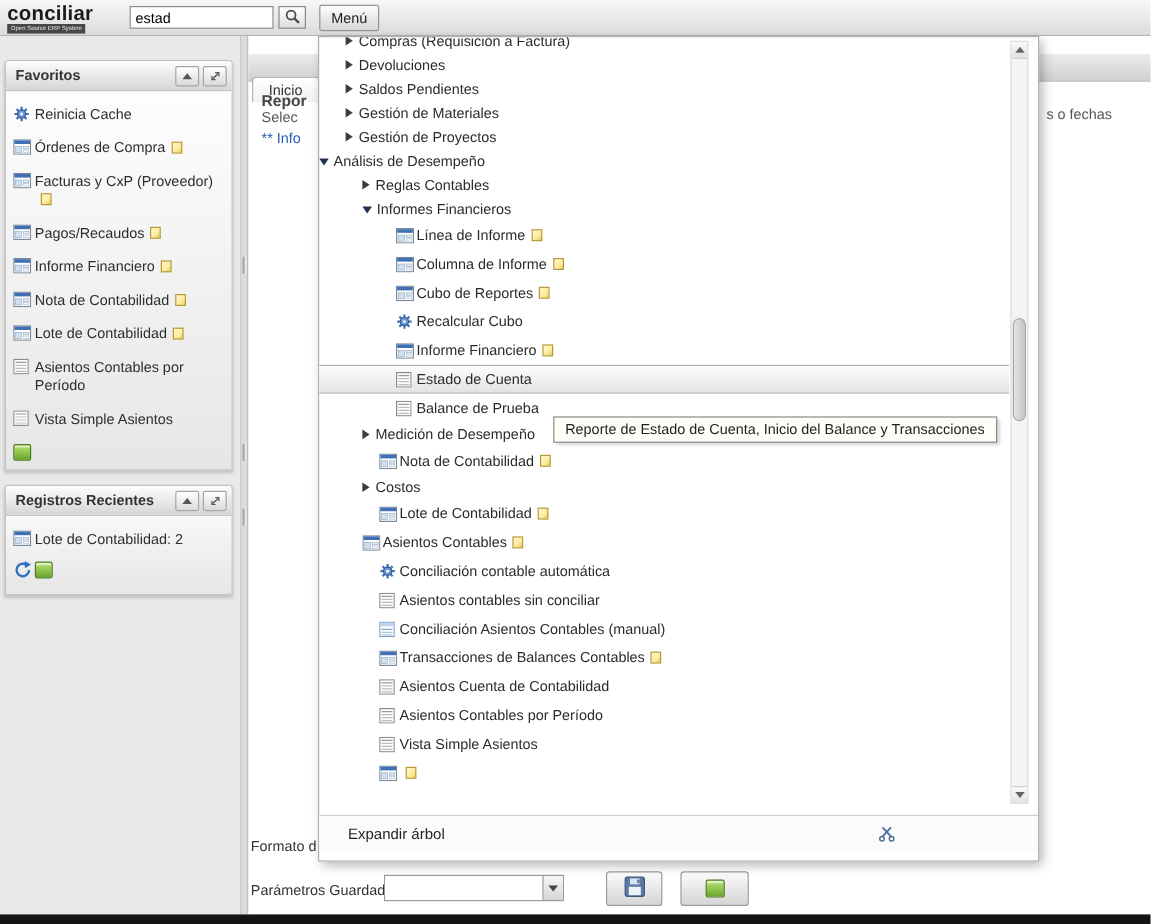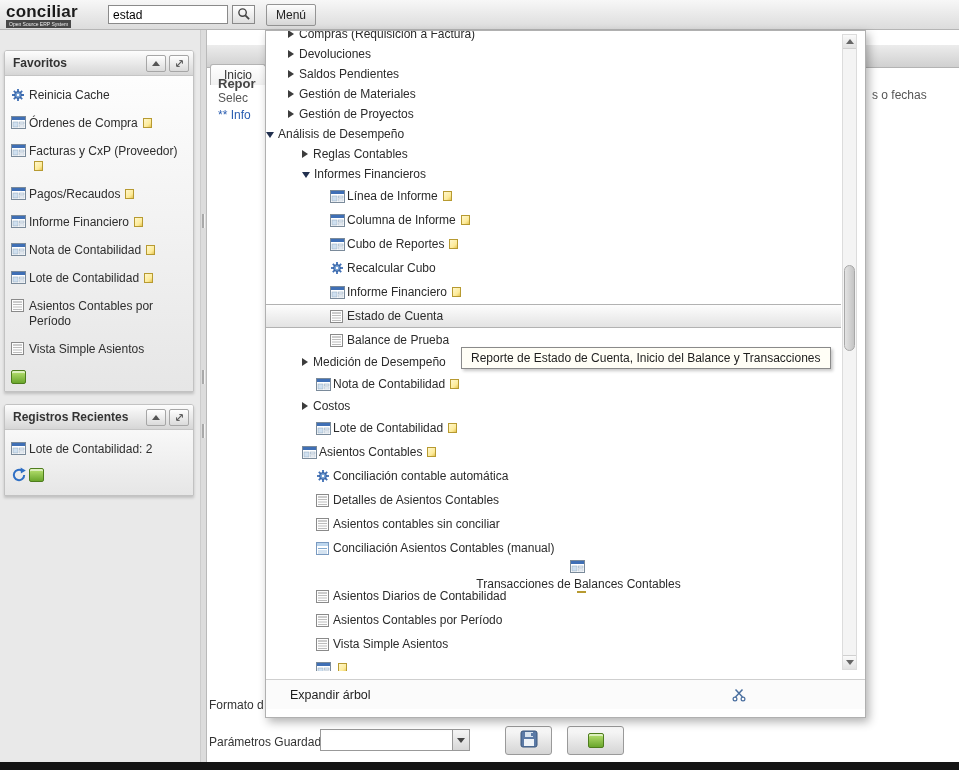--- a/index.html
+++ b/index.html
@@ -527,70 +527,58 @@
         <div class="trow tleaf" style="padding-left: 50px;">
           <span class="ticon">
             <svg width="13" height="13" viewBox="0 0 13 13">
               <rect x="0.5" y="0.5" width="12" height="12" fill="#fdfdfd" stroke="#8a8a8a"></rect>
               <line x1="2" y1="3" x2="11" y2="3" stroke="#9a9a9a"></line>
               <line x1="2" y1="5.5" x2="11" y2="5.5" stroke="#bdbdbd"></line>
               <line x1="2" y1="8" x2="11" y2="8" stroke="#bdbdbd"></line>
               <line x1="2" y1="10.5" x2="11" y2="10.5" stroke="#bdbdbd"></line>
             </svg>
           </span>
-          <span class="tlabel">Detalles de Asientos Contables</span>
+          <span class="tlabel">Asientos contables sin conciliar</span>
+        </div>
+        <div class="trow tleaf" style="padding-left: 50px;">
+          <span class="ticon">
+            <svg width="13" height="13" viewBox="0 0 13 13">
+              <rect x="0.5" y="0.5" width="12" height="12" fill="#fff" stroke="#7a9ac0"></rect>
+              <rect x="1" y="1" width="11" height="3" fill="#bcd6ee"></rect>
+              <line x1="2" y1="6.5" x2="11" y2="6.5" stroke="#7fa8cf"></line>
+              <line x1="2" y1="9" x2="11" y2="9" stroke="#a9c6e2"></line>
+              <line x1="2" y1="11" x2="11" y2="11" stroke="#a9c6e2"></line>
+            </svg>
+          </span>
+          <span class="tlabel">Conciliación Asientos Contables (manual)</span>
+        </div>
+        <div class="trow tleaf" style="padding-left: 50px;">
+          <span class="ticon">
+            <svg width="15" height="13" viewBox="0 0 15 13">
+              <rect x="0.5" y="0.5" width="14" height="12" fill="#fff" stroke="#7a8a9a"></rect>
+              <rect x="1" y="1" width="13" height="3" fill="#3f6fb5"></rect>
+              <rect x="2" y="6" width="5" height="5" fill="#cfe0f0" stroke="#9ab0c4" stroke-width="0.6"></rect>
+              <rect x="8.5" y="6" width="4.5" height="2" fill="#e8eef5" stroke="#9ab0c4" stroke-width="0.6"></rect>
+              <rect x="8.5" y="9" width="4.5" height="2" fill="#f2f6fa" stroke="#b8c6d4" stroke-width="0.6"></rect>
+            </svg>
+          </span>
+          <span class="tlabel">Transacciones de Balances Contables</span>
+          <span class="note"></span>
         </div>
         <div class="trow tleaf" style="padding-left: 50px;">
           <span class="ticon">
             <svg width="13" height="13" viewBox="0 0 13 13">
               <rect x="0.5" y="0.5" width="12" height="12" fill="#fdfdfd" stroke="#8a8a8a"></rect>
               <line x1="2" y1="3" x2="11" y2="3" stroke="#9a9a9a"></line>
               <line x1="2" y1="5.5" x2="11" y2="5.5" stroke="#bdbdbd"></line>
               <line x1="2" y1="8" x2="11" y2="8" stroke="#bdbdbd"></line>
               <line x1="2" y1="10.5" x2="11" y2="10.5" stroke="#bdbdbd"></line>
             </svg>
           </span>
-          <span class="tlabel">Asientos contables sin conciliar</span>
-        </div>
-        <div class="trow tleaf" style="padding-left: 50px;">
-          <span class="ticon">
-            <svg width="13" height="13" viewBox="0 0 13 13">
-              <rect x="0.5" y="0.5" width="12" height="12" fill="#fff" stroke="#7a9ac0"></rect>
-              <rect x="1" y="1" width="11" height="3" fill="#bcd6ee"></rect>
-              <line x1="2" y1="6.5" x2="11" y2="6.5" stroke="#7fa8cf"></line>
-              <line x1="2" y1="9" x2="11" y2="9" stroke="#a9c6e2"></line>
-              <line x1="2" y1="11" x2="11" y2="11" stroke="#a9c6e2"></line>
-            </svg>
-          </span>
-          <span class="tlabel">Conciliación Asientos Contables (manual)</span>
-        </div>
-        <div class="trow tleaf" style="padding-left: 50px; flex-direction: column;">
-          <span class="ticon">
-            <svg width="15" height="13" viewBox="0 0 15 13">
-              <rect x="0.5" y="0.5" width="14" height="12" fill="#fff" stroke="#7a8a9a"></rect>
-              <rect x="1" y="1" width="13" height="3" fill="#3f6fb5"></rect>
-              <rect x="2" y="6" width="5" height="5" fill="#cfe0f0" stroke="#9ab0c4" stroke-width="0.6"></rect>
-              <rect x="8.5" y="6" width="4.5" height="2" fill="#e8eef5" stroke="#9ab0c4" stroke-width="0.6"></rect>
-              <rect x="8.5" y="9" width="4.5" height="2" fill="#f2f6fa" stroke="#b8c6d4" stroke-width="0.6"></rect>
-            </svg>
-          </span>
-          <span class="tlabel">Transacciones de Balances Contables</span>
-          <span class="note"></span>
-        </div>
-        <div class="trow tleaf" style="padding-left: 50px;">
-          <span class="ticon">
-            <svg width="13" height="13" viewBox="0 0 13 13">
-              <rect x="0.5" y="0.5" width="12" height="12" fill="#fdfdfd" stroke="#8a8a8a"></rect>
-              <line x1="2" y1="3" x2="11" y2="3" stroke="#9a9a9a"></line>
-              <line x1="2" y1="5.5" x2="11" y2="5.5" stroke="#bdbdbd"></line>
-              <line x1="2" y1="8" x2="11" y2="8" stroke="#bdbdbd"></line>
-              <line x1="2" y1="10.5" x2="11" y2="10.5" stroke="#bdbdbd"></line>
-            </svg>
-          </span>
-          <span class="tlabel">Asientos Diarios de Contabilidad</span>
+          <span class="tlabel">Asientos Cuenta de Contabilidad</span>
         </div>
         <div class="trow tleaf" style="padding-left: 50px;">
           <span class="ticon">
             <svg width="13" height="13" viewBox="0 0 13 13">
               <rect x="0.5" y="0.5" width="12" height="12" fill="#fdfdfd" stroke="#8a8a8a"></rect>
               <line x1="2" y1="3" x2="11" y2="3" stroke="#9a9a9a"></line>
               <line x1="2" y1="5.5" x2="11" y2="5.5" stroke="#bdbdbd"></line>
               <line x1="2" y1="8" x2="11" y2="8" stroke="#bdbdbd"></line>
               <line x1="2" y1="10.5" x2="11" y2="10.5" stroke="#bdbdbd"></line>
             </svg>

